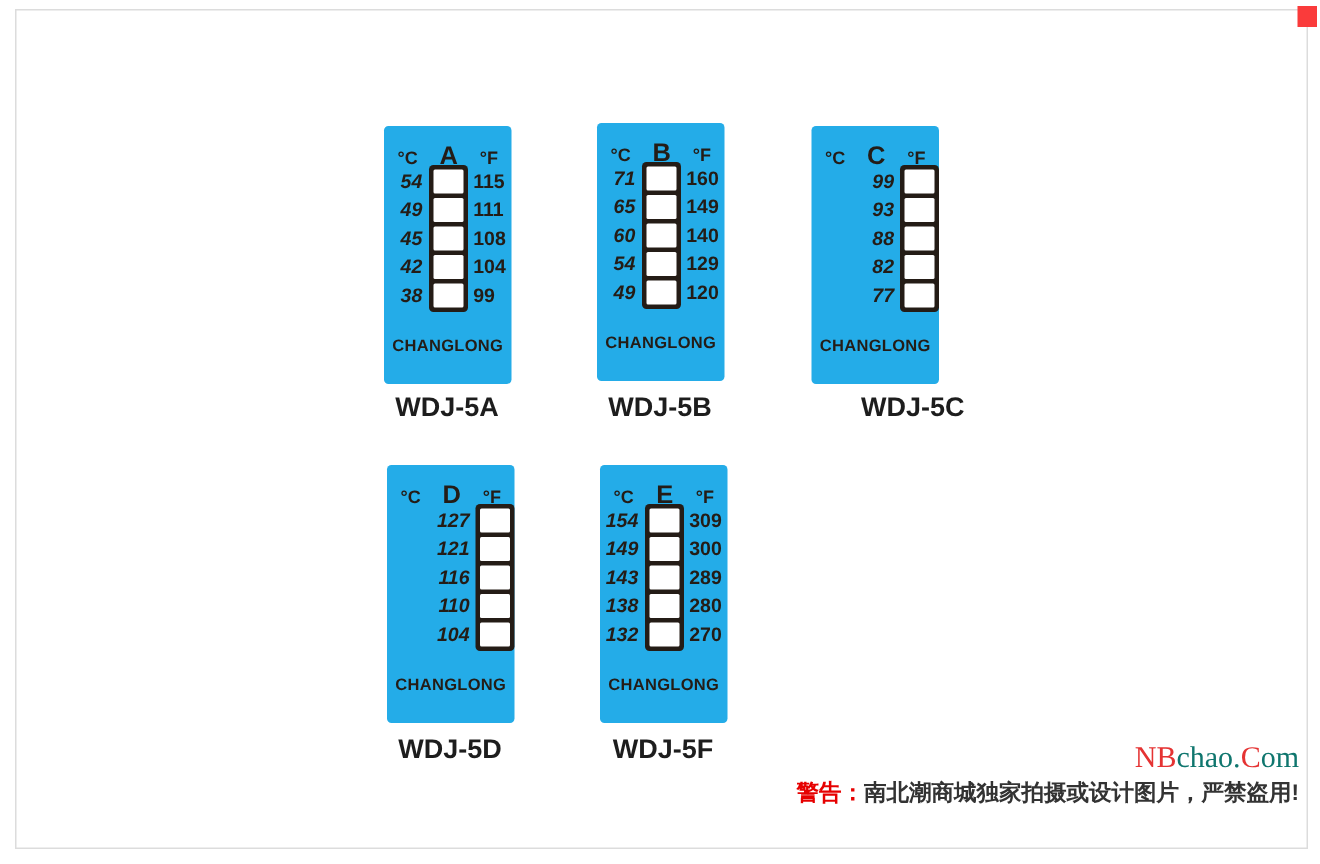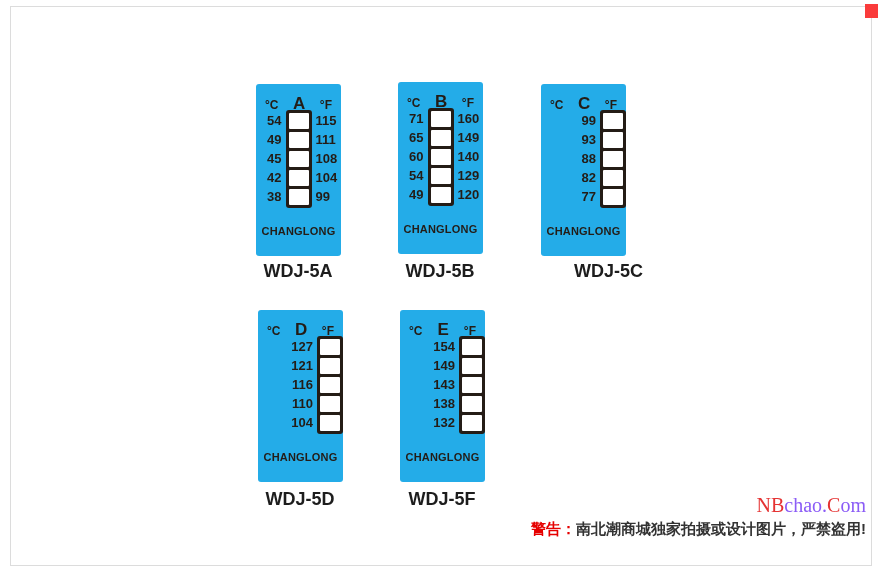--- a/index.html
+++ b/index.html
@@ -21,21 +21,21 @@
   }
   .card-header{
     display:flex;align-items:baseline;justify-content:space-between;
     padding:10px 9px 0 9px;height:20px;box-sizing:border-box;
   }
   .unit{font-size:12px;font-weight:bold;}
   .letter{font-size:17px;font-weight:bold;}
   .card-body{display:flex;margin-top:6px;}
   .col{flex:1;display:flex;flex-direction:column;margin-top:1px;}
   .val{height:19px;line-height:19px;font-size:13px;font-weight:bold;}
-  .c-col .val{text-align:right;padding-right:4px;}
+  .c-col .val{text-align:right;padding-right:4px;font-style:italic;}
   .f-col .val{text-align:left;padding-left:4px;}
   .strip{
     width:26px;height:98px;box-sizing:border-box;background:#241c16;border-radius:3px;
     padding:3px;display:flex;flex-direction:column;justify-content:space-between;
   }
   .win{width:20px;height:16px;background:#ffffff;border-radius:1px;}
   .brand{
     position:absolute;left:0;right:0;top:141px;text-align:center;
     font-size:11px;font-weight:bold;letter-spacing:0.2px;
   }
@@ -48,21 +48,21 @@
   .pos-b{left:398px;top:82px;}   .pos-lb{left:380px;top:261px;}
   .pos-c{left:541px;top:84px;}   .pos-lc{left:523px;top:261px;text-align:right;}
   .pos-d{left:258px;top:310px;}  .pos-ld{left:240px;top:489px;}
   .pos-e{left:400px;top:310px;}  .pos-le{left:382px;top:489px;}
   
   .credit{
     position:absolute;top:494px;right:14px;text-align:right;
     font-family:"Liberation Serif",serif;font-size:20px;line-height:22px;
   }
   .credit .red{color:#e53333;}
-  .credit .dark{color:#8b5cf6;}
+  .credit .dark{color:#0f766e;}
   .warning{
     position:absolute;top:520px;right:14px;text-align:center;
     font-size:15px;line-height:18px;color:#333333;font-weight:bold;
   }
   .warning .red{color:#e60000;}
 </style>
 </head>
 <body>
 
 <div class="frame"></div>
@@ -200,20 +200,27 @@
       <div class="val">138</div>
       <div class="val">132</div>
     </div>
     <div class="strip">
       <div class="win"></div>
       <div class="win"></div>
       <div class="win"></div>
       <div class="win"></div>
       <div class="win"></div>
     </div>
+    <div class="col f-col">
+      <div class="val">309</div>
+      <div class="val">300</div>
+      <div class="val">289</div>
+      <div class="val">280</div>
+      <div class="val">270</div>
+    </div>
   </div>
   <div class="brand">CHANGLONG</div>
 </div>
 <div class="model-label pos-le">WDJ-5F</div>
 
 <div class="credit">
   <span class="red">NB</span><span class="dark">chao.</span><span class="red">C</span><span class="dark">om</span>
 </div>
 <div class="warning">
   <span class="red">警告：</span><span>南北潮商城独家拍摄或设计图片，严禁盗用!</span>

